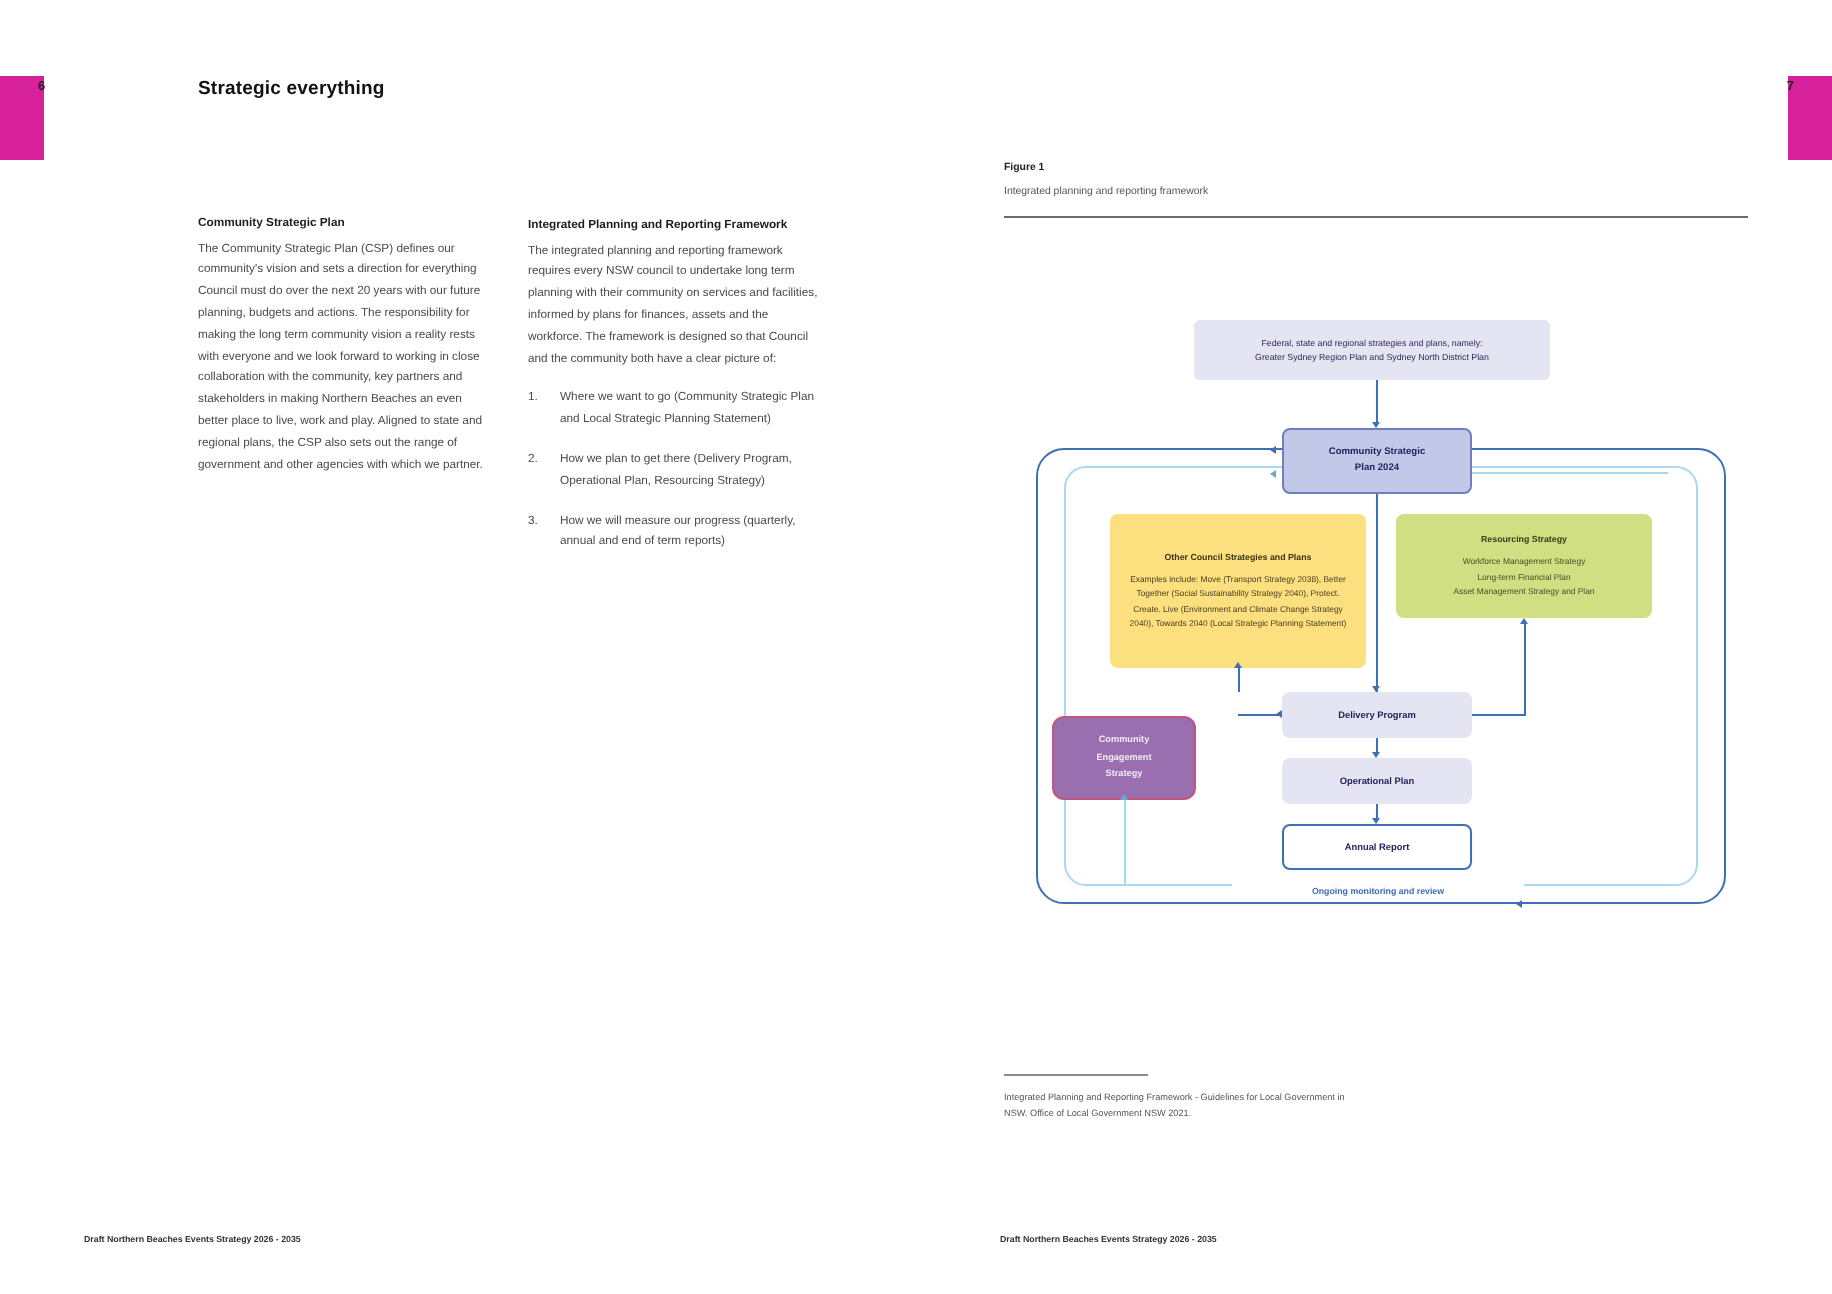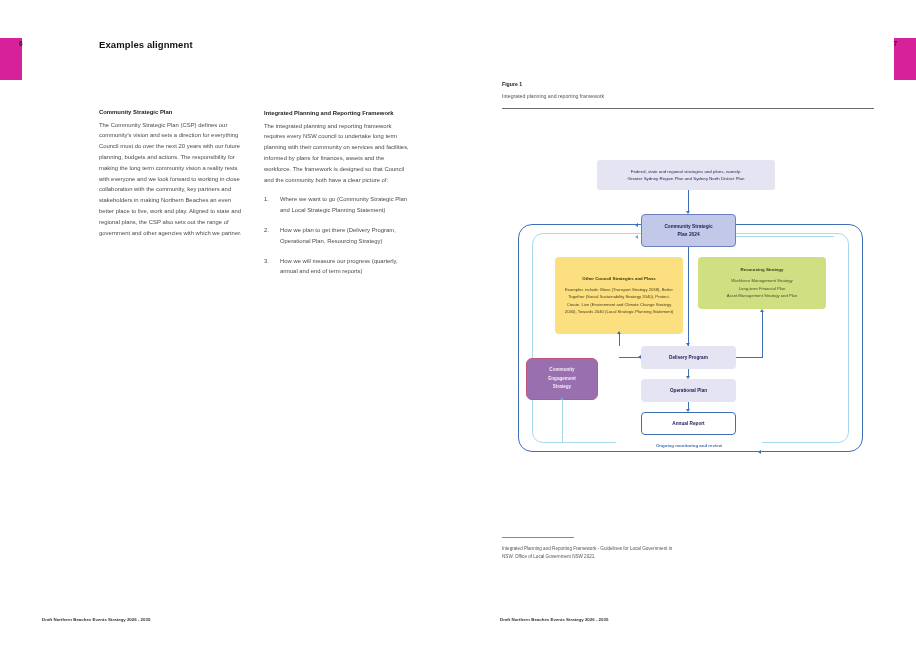--- a/index.html
+++ b/index.html
@@ -183,21 +183,21 @@
 <body>
 
 <div class="spread">
 
   <div class="edge-tab left"></div>
   <div class="edge-tab right"></div>
 
   <div class="page-num left">6</div>
   <div class="page-num right">7</div>
 
-  <div class="running-head">Examples alignment</div>
+  <div class="running-head">Strategic everything</div>
 
   <div class="col col-1">
     <h4>Community Strategic Plan</h4>
     <p>The Community Strategic Plan (CSP) defines our community's vision and sets a direction for everything Council must do over the next 20 years with our future planning, budgets and actions. The responsibility for making the long term community vision a reality rests with everyone and we look forward to working in close collaboration with the community, key partners and stakeholders in making Northern Beaches an even better place to live, work and play. Aligned to state and regional plans, the CSP also sets out the range of government and other agencies with which we partner.</p>
   </div>
 
   <div class="col col-2">
     <h4>Integrated Planning and Reporting Framework</h4>
     <p>The integrated planning and reporting framework requires every NSW council to undertake long term planning with their community on services and facilities, informed by plans for finances, assets and the workforce. The framework is designed so that Council and the community both have a clear picture of:</p>
     <ul class="numlist">

